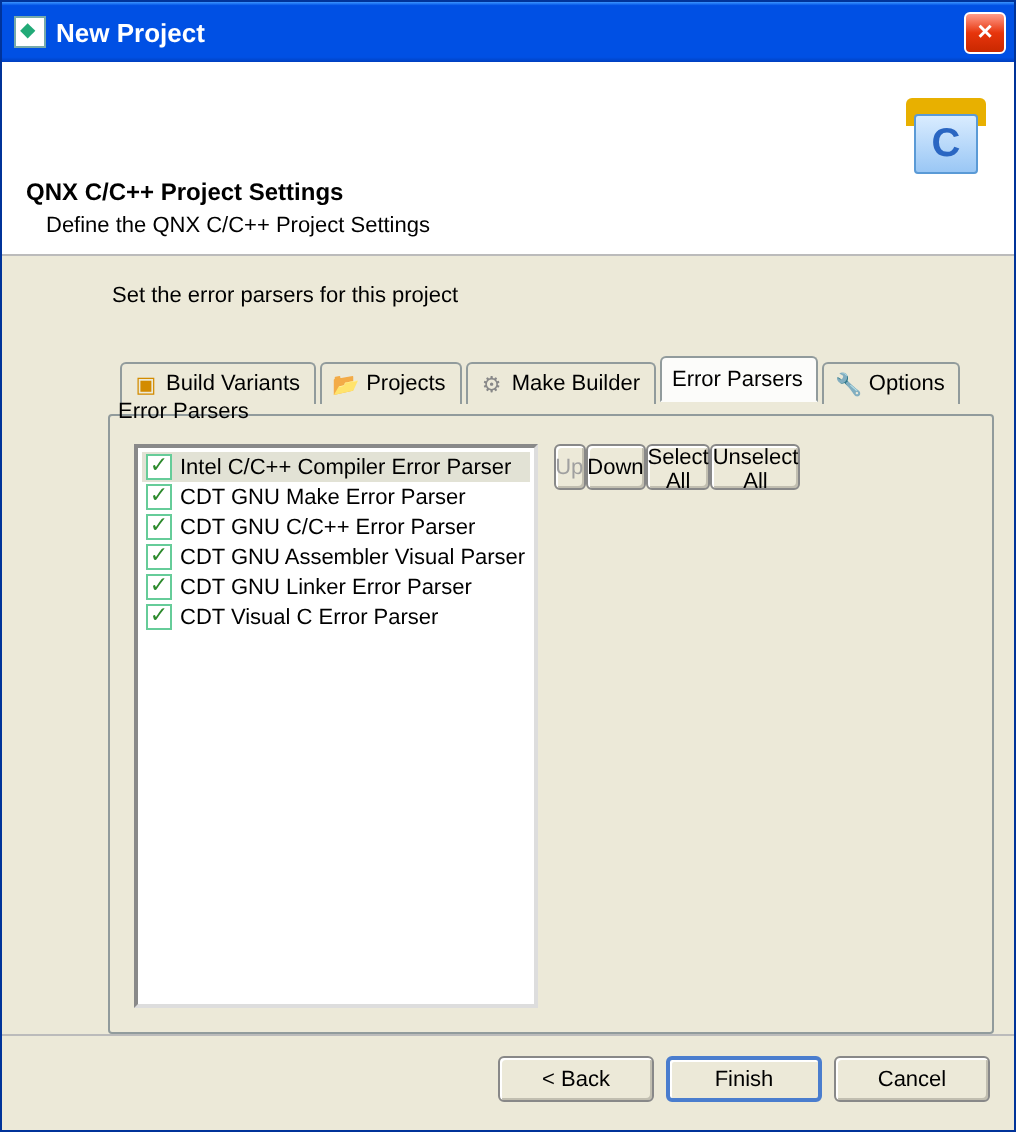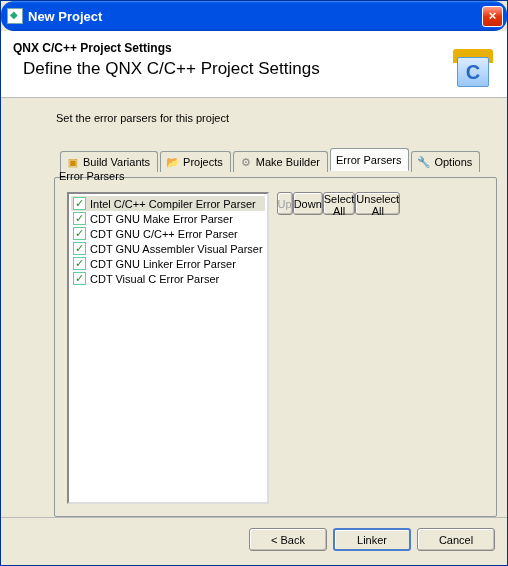--- a/index.html
+++ b/index.html
@@ -19,21 +19,20 @@
     flex-direction: column;
     margin: 0 auto;
   }
   .titlebar {
     height: 30px;
     background: linear-gradient(to bottom, #3a95ff 0%, #0050e4 6%, #0050e4 92%, #003fbf 100%);
     display: flex;
     align-items: center;
     padding: 0 4px 0 6px;
     color: #fff;
-    border-radius: 13px;
   }
   .titlebar .app-icon {
     width: 16px; height: 16px;
     background: #fff;
     border: 1px solid #7aa;
     margin-right: 5px;
     position: relative;
   }
   .titlebar .app-icon:after {
     content: "◆";
@@ -60,28 +59,28 @@
     font-size: 13px;
     cursor: pointer;
   }
   .header {
     background: #fff;
     padding: 10px 12px 8px 12px;
     border-bottom: 1px solid #bbb;
     display: flex;
     justify-content: space-between;
   }
-  .header-left { flex: 1; }
+  .header-left { flex: 1; margin-top: 48px; }
   .header-title {
     font-weight: bold;
     font-size: 12px;
     margin-bottom: 4px;
   }
   .header-sub {
-    font-size: 17px;
+    font-size: 11px;
     padding-left: 10px;
   }
   .header-icon {
     width: 44px; height: 44px;
     position: relative;
     margin-top: 4px;
   }
   .header-icon .folder {
     position:absolute; top:4px; left:2px;
     width: 40px; height: 14px;
@@ -330,17 +329,17 @@
             <button class="btn">Select All</button>
             <button class="btn">Unselect All</button>
           </div>
         </div>
       </div>
     </div>
   </div>
 
   <div class="footer">
     <button class="btn">&lt; Back</button>
-    <button class="btn default">Linker</button>
+    <button class="btn default">Finish</button>
     <button class="btn">Cancel</button>
   </div>
 
 </div>
 
 </body></html>

